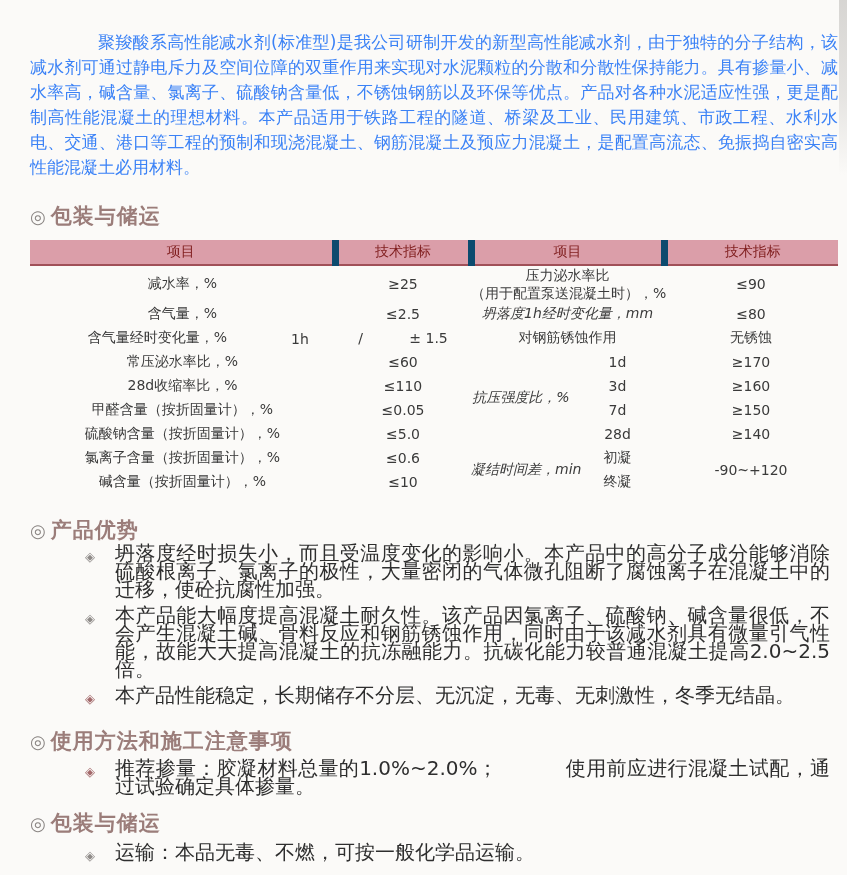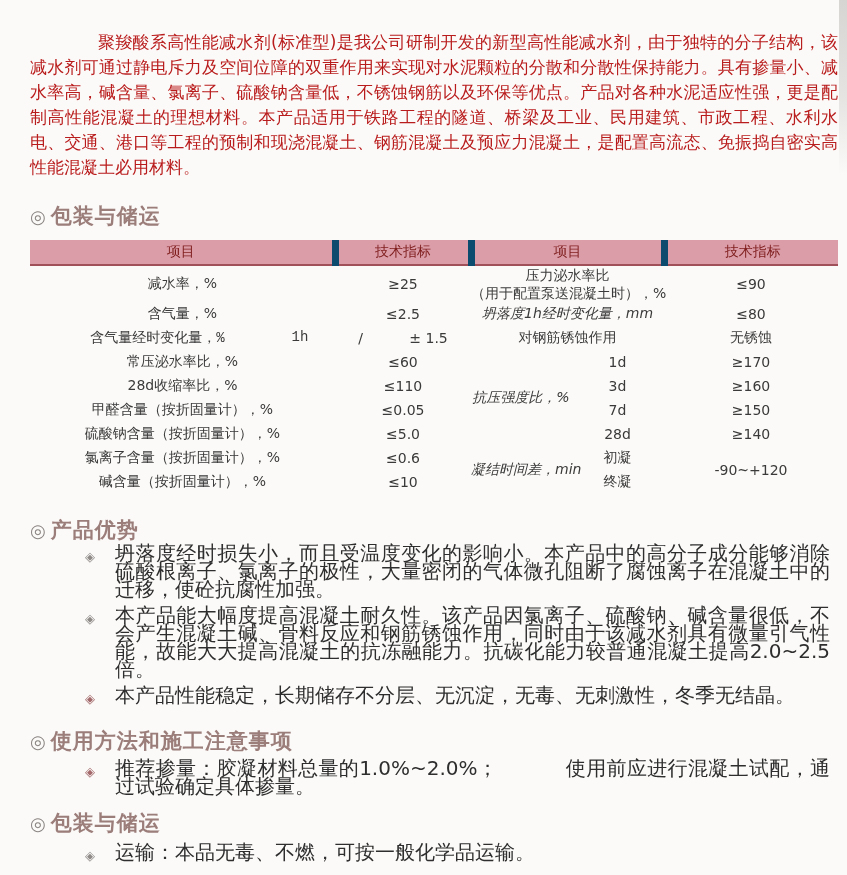--- a/index.html
+++ b/index.html
@@ -15,21 +15,21 @@
     position:absolute; top:0; right:0; width:8px; height:175px;
     background:linear-gradient(180deg,#b9b7b4 0%, #d4d2cf 55%, rgba(212,210,207,0) 100%);
     opacity:.55;
   }
   .page { padding:0 9px 0 30px; }
 
   .intro {
     margin:30px 0 0 0; width:808px;
     font-size:17px; line-height:25px;
     text-align:justify; text-indent:4em;
-    color:#b91c1c;
+    color:#3b82f6;
   }
 
   .sec {
     display:flex; align-items:center;
     margin:22px 0 0 0;
     font-size:21px; font-weight:bold;
     color:#9b7d7a; letter-spacing:1px;
   }
   .sec .marker { font-size:18px; color:#8b8684; margin-right:5px; font-weight:normal; letter-spacing:0; }
 
@@ -43,21 +43,21 @@
     font-weight:normal; font-size:14px; height:24px; padding:0;
   }
   table.perf thead th + th { border-left:7px solid #0c4a6e; }
   table.perf thead tr { border-bottom:2px solid #a05058; }
   table.perf tbody td {
     text-align:center; vertical-align:middle;
     height:24px; padding:0;
   }
   tr.tall td { height:44px;margin-top:6px; }
   .two-line div { line-height:18px; white-space:nowrap; }
-  .split-item { display:flex; align-items:flex-start;font-family:Liberation Mono, monospace; }
+  .split-item { display:flex; align-items:flex-end; }
   .split-item .lbl { flex:1; text-align:center; padding-left:20px; }
   .split-item .tm { width:70px; text-align:center; }
   .split-val { display:flex; justify-content:space-around; align-items:center; }
   td.nowrap { white-space:nowrap;font-style:italic; }
 
   .bullets { margin-top:0; }
   .bullet-row { display:flex; padding-left:55px; margin-top:8px; }
   .bullet-row.first { margin-top:0; }
   .diamond {
     width:30px; flex:0 0 30px;

